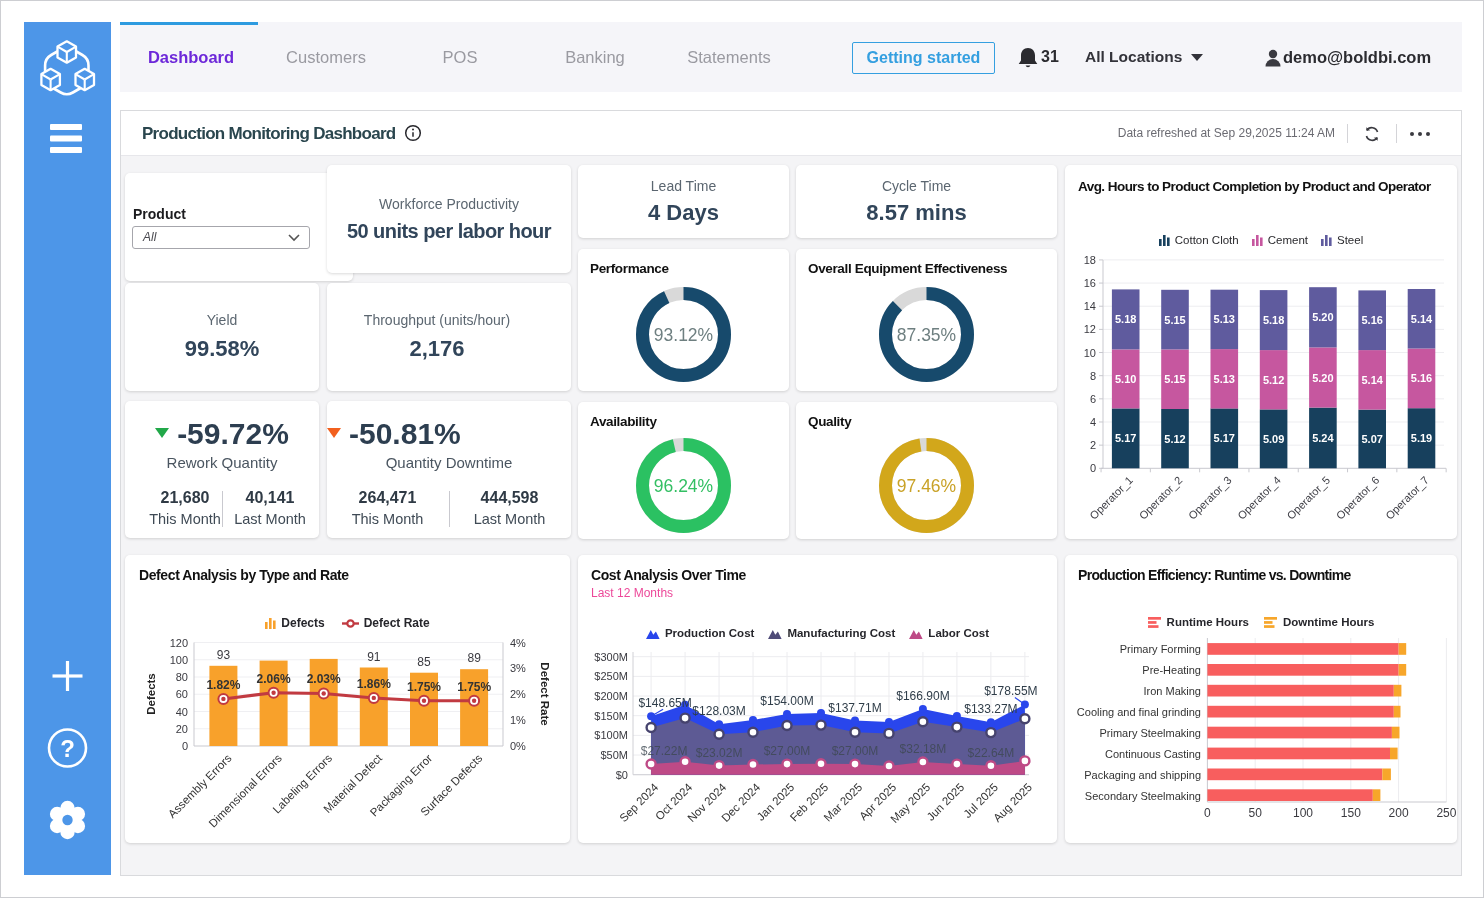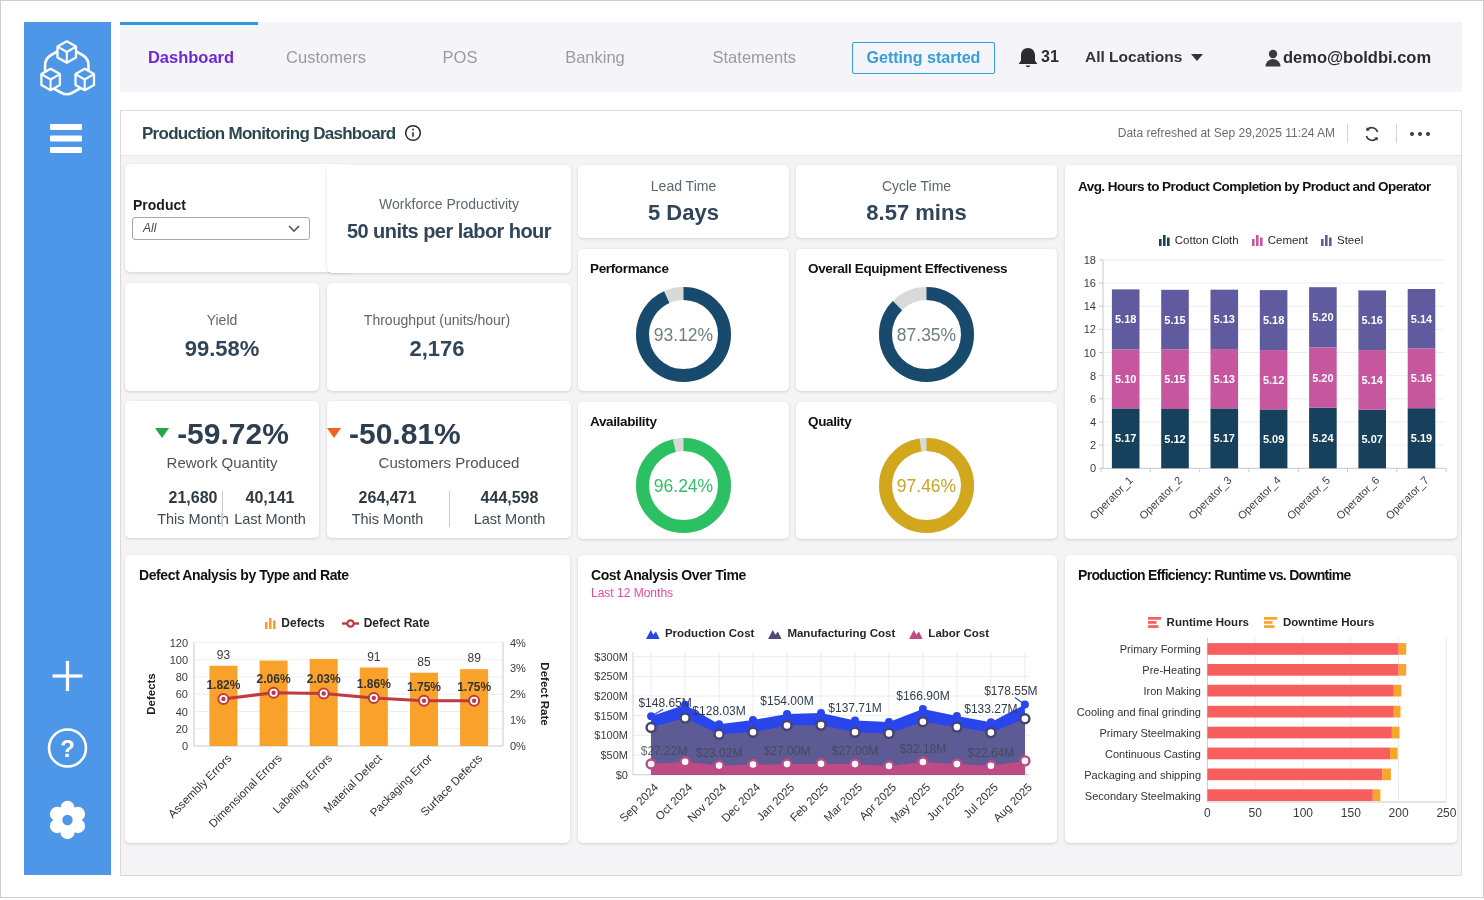--- a/index.html
+++ b/index.html
@@ -42,21 +42,21 @@
       <circle cx="43.5" cy="178.0" r="13" fill="#fff"></circle>
       <circle cx="43.5" cy="178.0" r="5.2" fill="#4D96E8"></circle>
     </svg>
   </div>
 <div class="abs" style="left:120px;top:22px;width:1342px;height:70px;background:#f5f5f9">
     <div class="abs" style="left:0;top:0;width:138px;height:3px;background:#2e9be0"></div>
     <div class="abs" style="left:4px;top:0;width:134px;height:70px;line-height:70px;text-align:center;font-size:16.5px;color:#6d28d9;font-weight:600">Dashboard</div>
     <div class="abs" style="left:273px;top:0;width:134px;height:70px;line-height:70px;text-align:center;font-size:16.5px;color:#9a9aa1;font-weight:400">POS</div>
     <div class="abs" style="left:139px;top:0;width:134px;height:70px;line-height:70px;text-align:center;font-size:16.5px;color:#9a9aa1;font-weight:400">Customers</div>
     <div class="abs" style="left:408px;top:0;width:134px;height:70px;line-height:70px;text-align:center;font-size:16.5px;color:#9a9aa1;font-weight:400">Banking</div>
-    <div class="abs" style="left:542px;top:0;width:134px;height:70px;line-height:70px;text-align:right;font-size:16.5px;color:#9a9aa1;font-weight:400">Statements</div>
+    <div class="abs" style="left:542px;top:0;width:134px;height:70px;line-height:70px;text-align:center;font-size:16.5px;color:#9a9aa1;font-weight:400">Statements</div>
     <div class="abs" style="left:732px;top:20px;width:143px;height:32px;border:1.5px solid #349fe0;border-radius:2px;color:#349fe0;font-size:16px;font-weight:600;text-align:center;line-height:29px">Getting started</div>
     <svg width="30" height="30" style="position:absolute;left:893px;top:20px">
       <path d="M15 6 c-4.2 0 -7 3.2 -7 7.4 v5.2 l-2.3 3.4 h18.6 l-2.3 -3.4 v-5.2 c0 -4.2 -2.8 -7.4 -7 -7.4 z" fill="#2b2b30"></path>
       <path d="M12.6 23.4 a2.5 2.5 0 0 0 4.8 0 z" fill="#2b2b30"></path>
     </svg>
     <div class="abs" style="left:921px;top:0;height:70px;line-height:70px;font-size:16px;font-weight:700;color:#2b2b30">31</div>
     <div class="abs" style="left:965px;top:0;height:70px;line-height:70px;font-size:15.5px;font-weight:700;color:#33333a">All Locations</div>
     <div class="abs" style="left:1071px;top:32px;width:0;height:0;border-left:6px solid transparent;border-right:6px solid transparent;border-top:7px solid #33333a"></div>
     <svg width="22" height="22" style="position:absolute;left:1142px;top:25px">
       <circle cx="11.0" cy="7.0" r="4.2" fill="#3a3a41"></circle>
@@ -79,39 +79,39 @@
       <path d="M3.2 2.2 l0.5 3.6 3.6 -0.5 z" fill="#3a3a40"></path>
       <path d="M14.8 15.8 l-0.5 -3.6 -3.6 0.5 z" fill="#3a3a40"></path>
     </svg>
     <div class="abs" style="right:64px;top:13px;height:19px;border-left:1px solid #d4d4d8"></div>
     <svg width="24" height="8" style="position:absolute;right:28px;top:19px">
       <circle cx="3.0" cy="4.0" r="2.0" fill="#3a3a40"></circle>
       <circle cx="11.0" cy="4.0" r="2.0" fill="#3a3a40"></circle>
       <circle cx="19.0" cy="4.0" r="2.0" fill="#3a3a40"></circle>
     </svg>
   </div>
-<div class="card" style="left:125px;top:164px;width:228px;height:108px">
+<div class="card" style="left:125px;top:173px;width:228px;height:108px">
     <div class="abs" style="left:8px;top:33px;font-size:14px;font-weight:700;color:#1c1c1f">Product</div>
     <div class="abs" style="left:7px;top:53px;width:178px;height:23px;border:1px solid #a6a6ac;border-radius:3px;background:#fff">
       <div class="abs" style="left:10px;top:0;height:21px;line-height:21px;font-size:12px;font-style:italic;color:#4a4a50">All</div>
       <svg width="12" height="8" style="position:absolute;right:9px;top:7px">
         <path d="M1 1 L6 6 L11 1" fill="none" stroke="#555" stroke-width="1.6"></path>
       </svg>
     </div>
   </div>
 <div class="card" style="left:327px;top:165px;width:244px;height:108px">
     <div class="ctr abs" style="left:0;top:0;width:244px;height:108px">
       <div style="font-size:14px;color:#5b6670;margin-bottom:8px">Workforce Productivity</div>
       <div style="font-size:20px;font-weight:600;letter-spacing:-0.55px;color:#31455a;white-space:nowrap">50 units per labor hour</div>
     </div>
   </div>
 <div class="card" style="left:578px;top:165px;width:211px;height:73px">
     <div class="ctr abs" style="left:0;top:0;width:211px;height:73px">
       <div style="font-size:14px;color:#5b6670;margin-bottom:6px">Lead Time</div>
-      <div style="font-size:22px;font-weight:600;color:#31455a">5 Days</div>
+      <div style="font-size:22px;font-weight:600;color:#31455a">4 Days</div>
     </div>
   </div>
 <div class="card" style="left:796px;top:165px;width:261px;height:73px">
     <div class="ctr abs" style="left:0;top:0;width:241px;height:73px">
       <div style="font-size:14px;color:#5b6670;margin-bottom:6px">Cycle Time</div>
       <div style="font-size:22px;font-weight:600;color:#31455a">8.57 mins</div>
     </div>
   </div>
 <div class="card" style="left:125px;top:283px;width:194px;height:108px">
     <div class="ctr abs" style="left:0;top:0;width:194px;height:108px">
@@ -153,33 +153,33 @@
     <div class="abs" style="left:12px;top:12px;font-size:13.5px;font-weight:700;letter-spacing:-0.35px;color:#111;white-space:nowrap">Quality</div>
     <svg width="261" height="137" style="position:absolute;left:0;top:0">
       <circle cx="130.5" cy="83.5" r="41" fill="none" stroke="#d9d9d9" stroke-width="13"></circle>
       <circle cx="130.5" cy="83.5" r="41" fill="none" stroke="#d2a71b" stroke-width="13" stroke-dasharray="251.1 6.5" transform="rotate(-90 130.5 83.5)"></circle>
       <text x="130.5" y="89.5" font-size="17.5" fill="#c9a227" text-anchor="middle" font-family="Liberation Sans, sans-serif" style="">97.46%</text>
     </svg>
   </div>
 <div class="card" style="left:125px;top:401px;width:194px;height:137px">
     <div class="abs" style="left:0;top:16px;width:194px;text-align:center"><span style="display:inline-block;width:0;height:0;border-left:7px solid transparent;border-right:7px solid transparent;border-top:10px solid #21a849;vertical-align:6px;margin-right:8px"></span><span style="font-size:30px;font-weight:600;color:#2d3e50">-59.72%</span></div>
     <div class="abs" style="left:0;top:53px;width:194px;text-align:center;font-size:15px;color:#4a5560">Rework Quantity</div>
-    <div class="abs" style="left:12px;top:88px;width:112px;text-align:center">
+    <div class="abs" style="left:4px;top:88px;width:112px;text-align:center">
       <div style="font-size:16px;font-weight:700;color:#2f3a45">21,680</div>
       <div style="font-size:14.5px;color:#3f4a55;margin-top:4px">This Month</div>
     </div>
     <div class="abs" style="left:97.0px;top:88px;width:96.0px;text-align:center">
       <div style="font-size:16px;font-weight:700;color:#2f3a45">40,141</div>
       <div style="font-size:14.5px;color:#3f4a55;margin-top:4px">Last Month</div>
     </div>
     <div class="abs" style="left:97.0px;top:90px;height:36px;border-left:1px solid #c9c9cf"></div>
   </div>
 <div class="card" style="left:327px;top:401px;width:244px;height:137px">
     <div class="abs" style="left:0;top:16px;width:244px;"><span style="display:inline-block;width:0;height:0;border-left:7px solid transparent;border-right:7px solid transparent;border-top:10px solid #f2601e;vertical-align:6px;margin-right:8px"></span><span style="font-size:30px;font-weight:600;color:#2d3e50">-50.81%</span></div>
-    <div class="abs" style="left:0;top:53px;width:244px;text-align:center;font-size:15px;color:#4a5560">Customers Produced</div>
+    <div class="abs" style="left:0;top:53px;width:244px;text-align:center;font-size:15px;color:#4a5560">Quantity Downtime</div>
     <div class="abs" style="left:0;top:88px;width:121.0px;text-align:center">
       <div style="font-size:16px;font-weight:700;color:#2f3a45">264,471</div>
       <div style="font-size:14.5px;color:#3f4a55;margin-top:4px">This Month</div>
     </div>
     <div class="abs" style="left:122.0px;top:88px;width:121.0px;text-align:center">
       <div style="font-size:16px;font-weight:700;color:#2f3a45">444,598</div>
       <div style="font-size:14.5px;color:#3f4a55;margin-top:4px">Last Month</div>
     </div>
     <div class="abs" style="left:122.0px;top:90px;height:36px;border-left:1px solid #c9c9cf"></div>
   </div>

